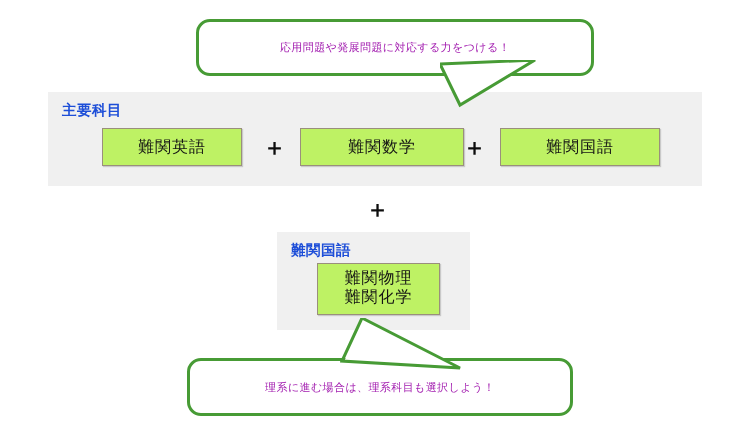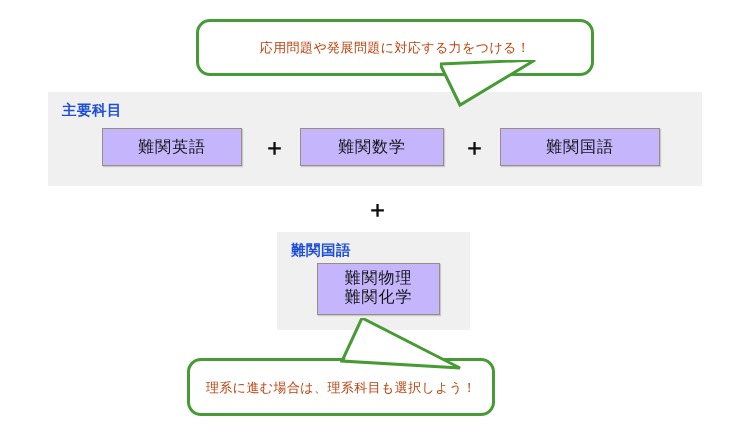--- a/index.html
+++ b/index.html
@@ -26,36 +26,36 @@
     box-sizing: border-box;
     background: #ffffff;
     border: 3px solid #479b35;
     border-radius: 14px;
     display: flex;
     align-items: center;
     justify-content: center;
     z-index: 3;
   }
   .bubble-text {
-    font-size: 13px;
+    font-size: 11px;
     line-height: 1;
     letter-spacing: 0.4px;
-    color: #c2410c;
+    color: #a21caf;
     white-space: nowrap;
   }
   #bubble-top {
     left: 196px;
     top: 19px;
     width: 398px;
     height: 57px;
   }
   #bubble-bottom {
     left: 187px;
     top: 358px;
-    width: 308px;
+    width: 386px;
     height: 58px;
   }
 
   
   .tail {
     position: absolute;
     z-index: 4;
     pointer-events: none;
   }
   #tail-top {
@@ -98,38 +98,38 @@
     font-weight: bold;
     letter-spacing: 0.5px;
     color: #1d4ed8;
     white-space: nowrap;
   }
 
   
   .chip {
     position: absolute;
     box-sizing: border-box;
-    background: #c4b5fd;
+    background: #bef264;
     border: 1px solid #9a8f7c;
     box-shadow: 1px 1px 1px rgba(0,0,0,0.16);
     display: flex;
     align-items: center;
     justify-content: center;
     text-align: center;
     z-index: 2;
   }
   .chip-label {
     font-size: 16px;
     line-height: 1.18;
     letter-spacing: 1px;
     color: #141414;
     white-space: pre-line;
   }
   #chip-0 { left: 102px; top: 128px; width: 140px; height: 38px; }
-  #chip-1 { left: 300px; top: 128px; width: 144px; height: 38px; }
+  #chip-1 { left: 300px; top: 128px; width: 164px; height: 38px; }
   #chip-2 { left: 500px; top: 128px; width: 160px; height: 38px; }
   #chip-elective { left: 317px; top: 263px; width: 123px; height: 52px; font-family: Liberation Mono, monospace; }
 
   
   .plus {
     position: absolute;
     font-size: 23px;
     font-weight: bold;
     line-height: 1;
     color: #0d0d0d;

